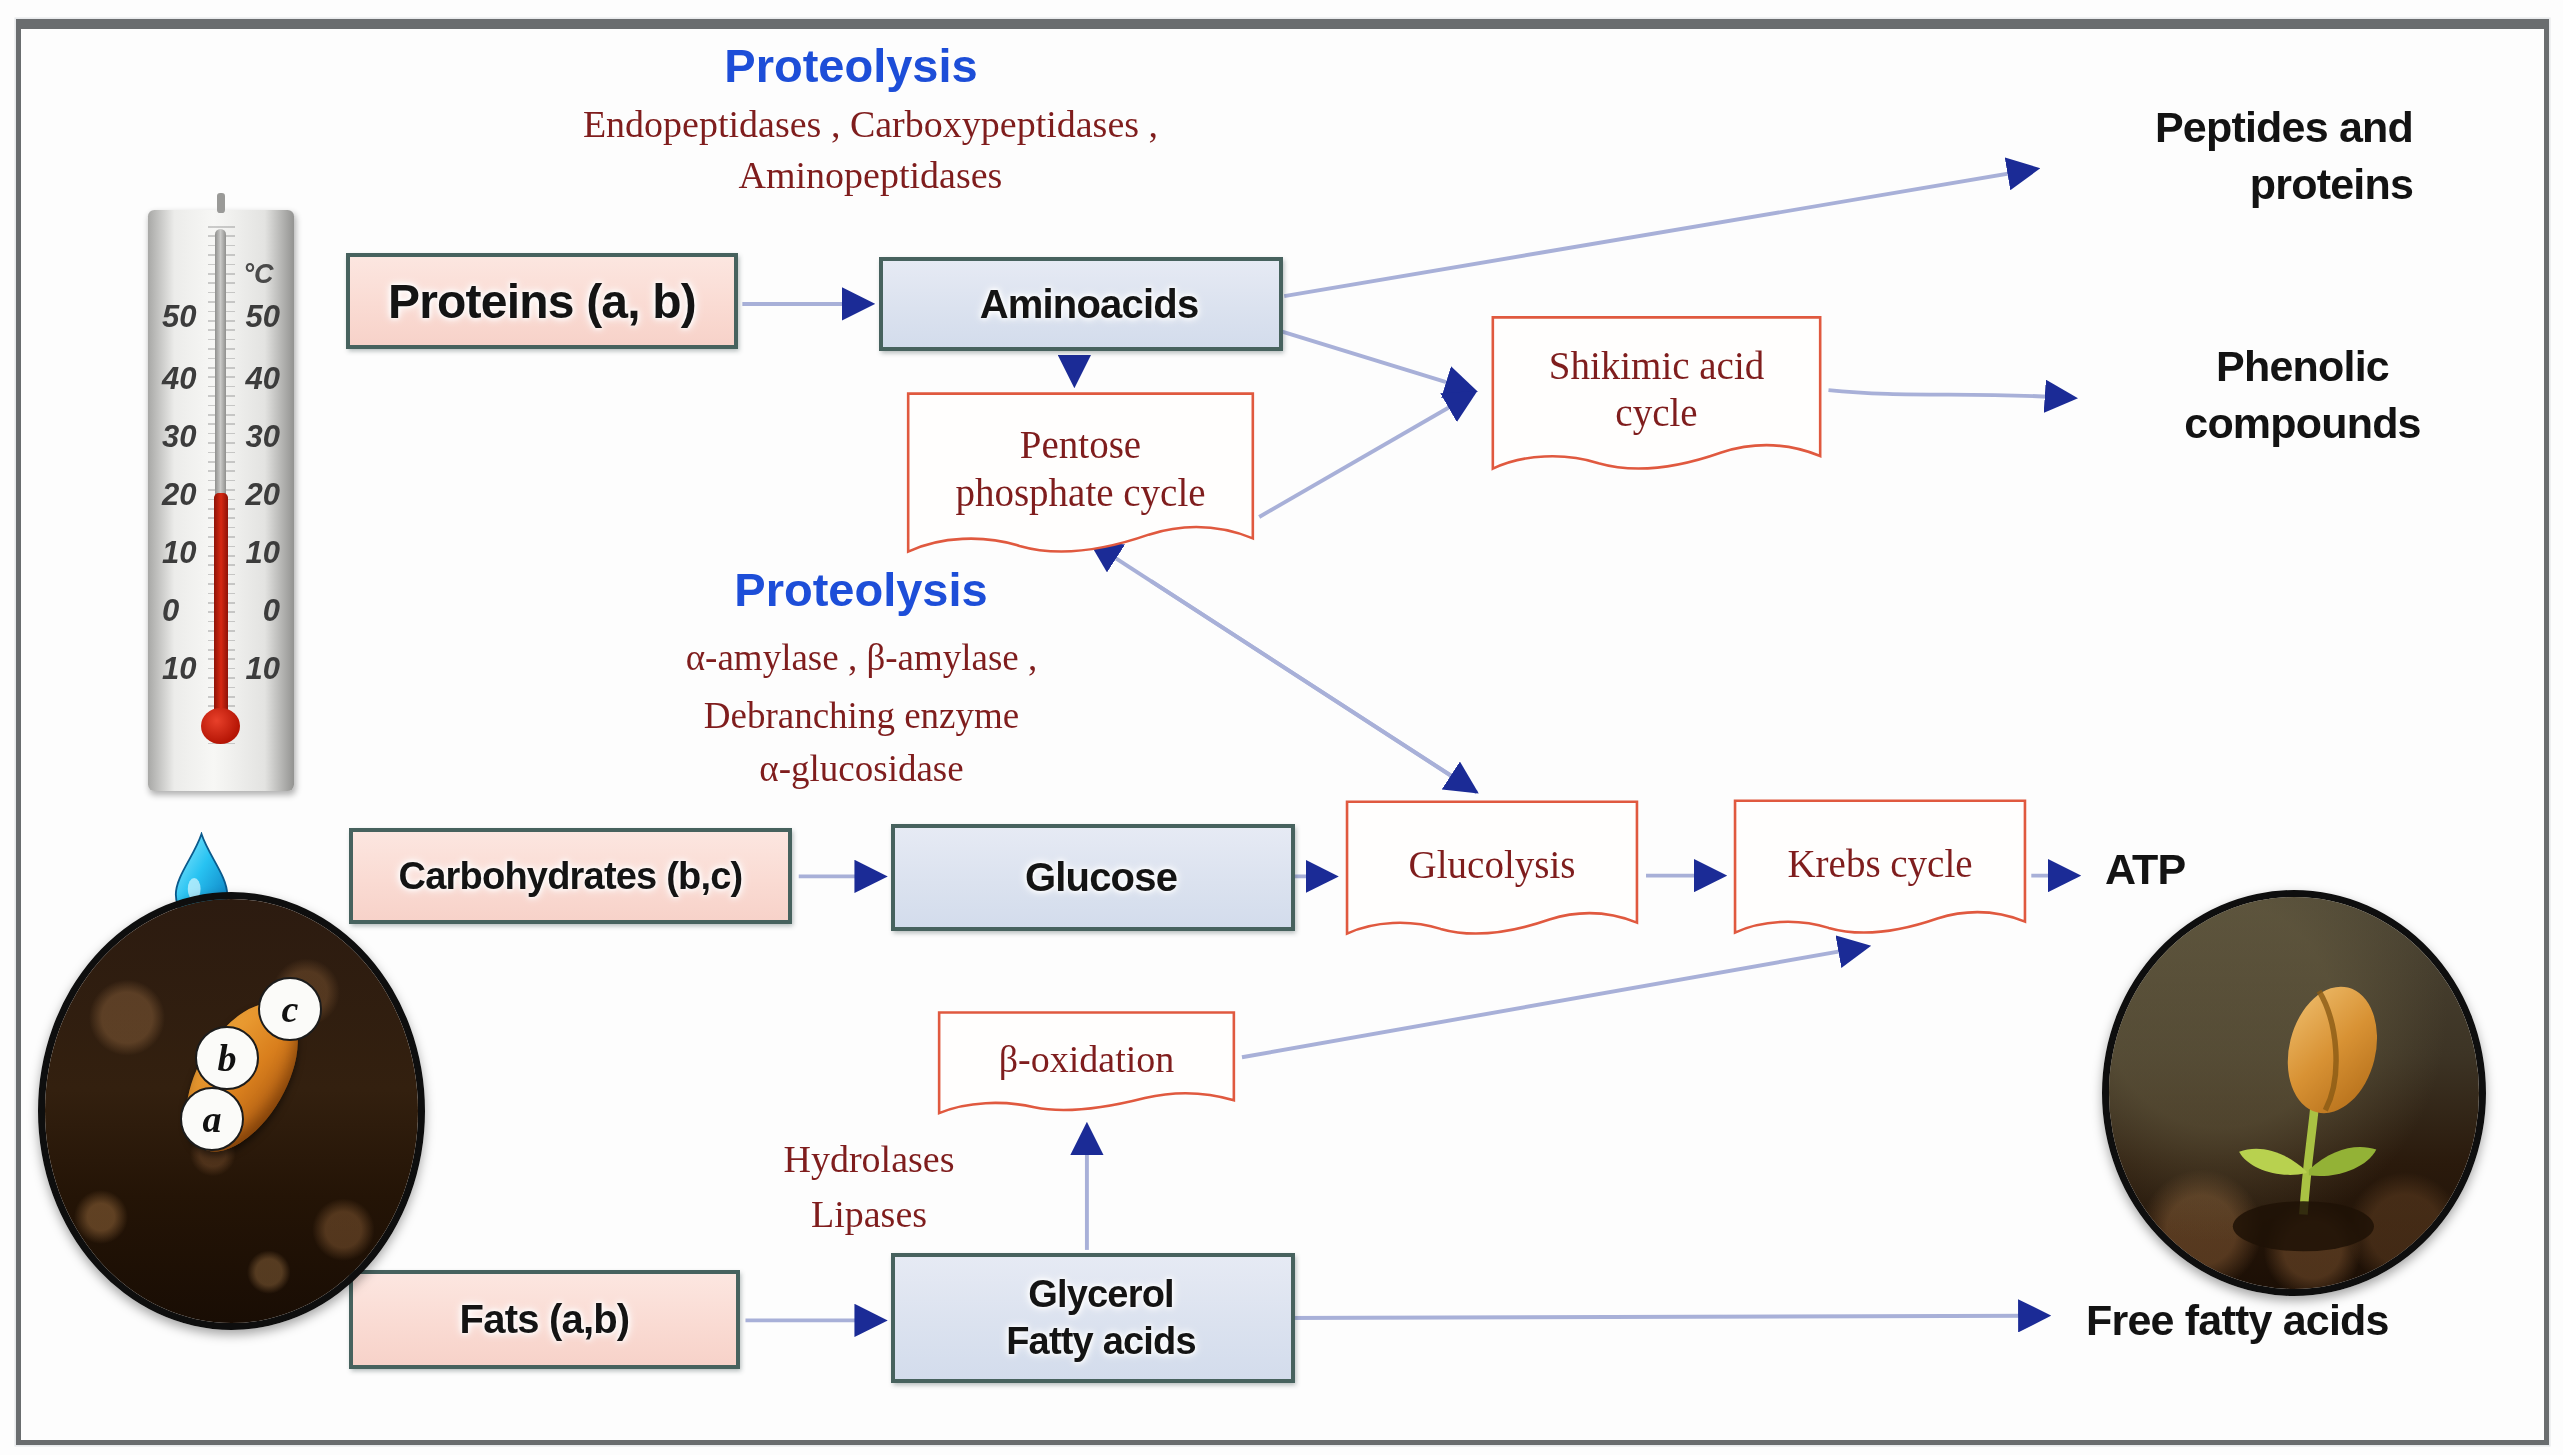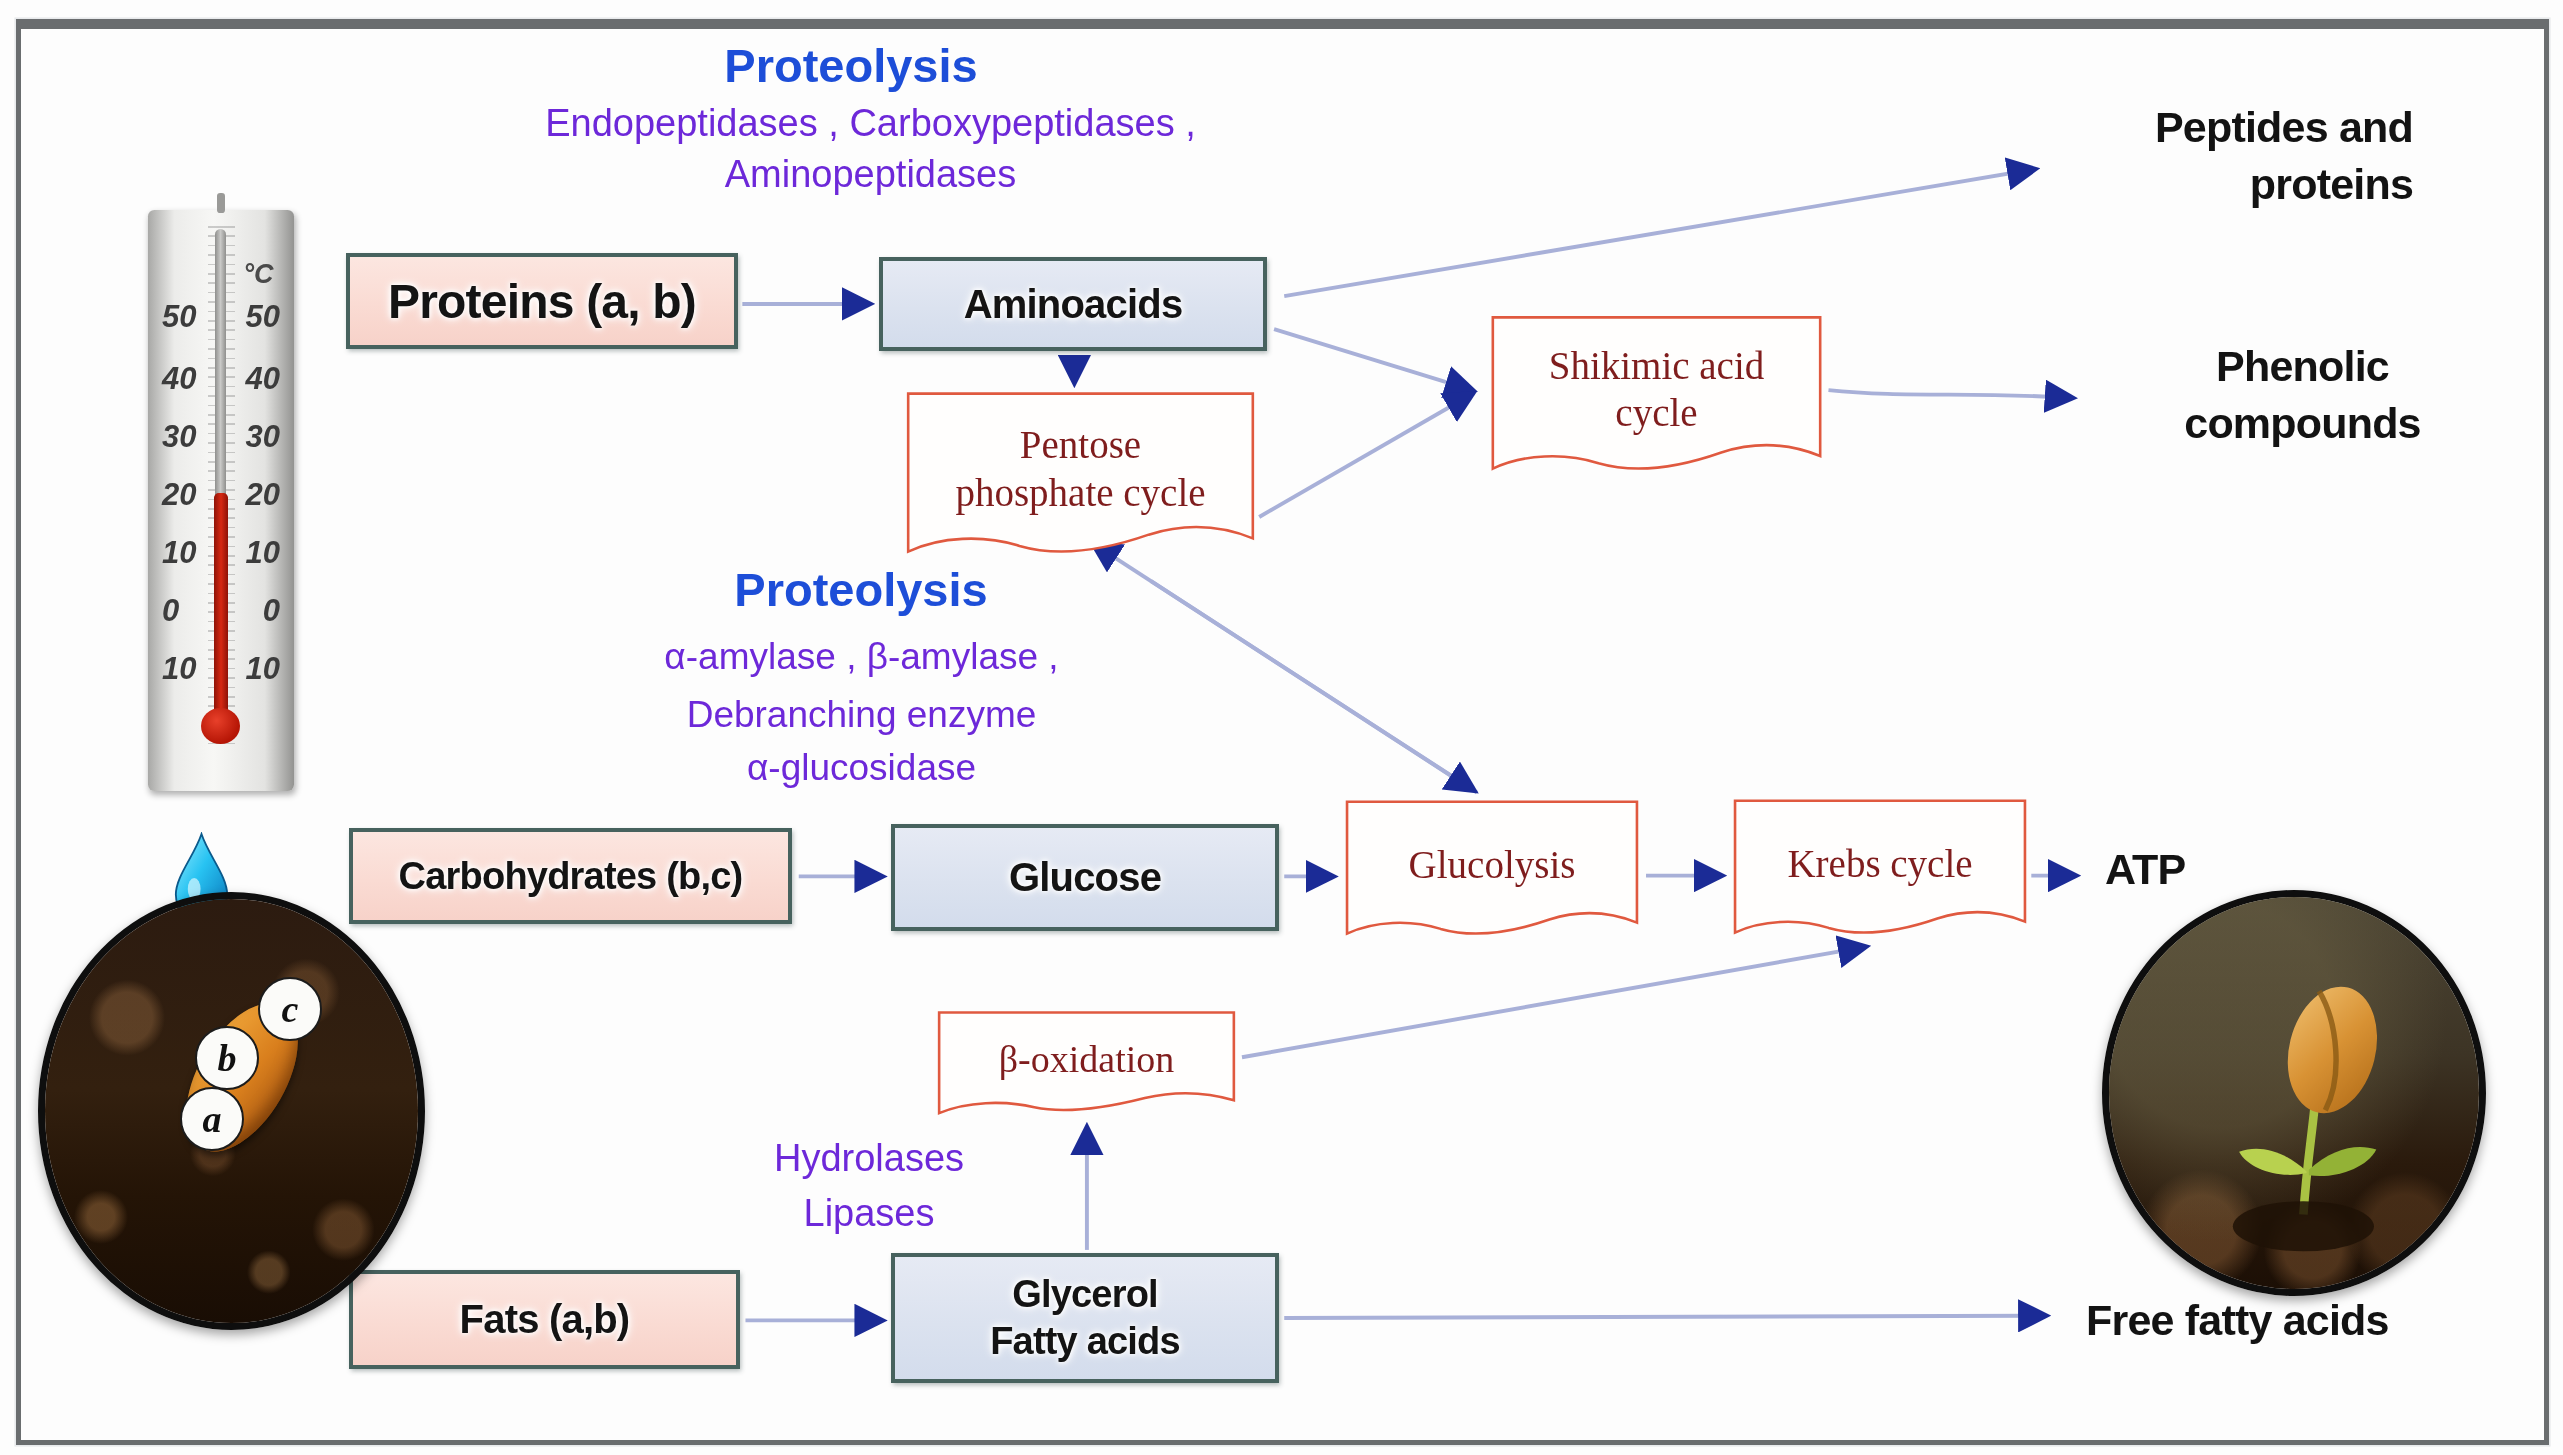--- a/index.html
+++ b/index.html
@@ -7,28 +7,28 @@
           font-family:"Liberation Sans", sans-serif;color:#141414;}
   .frame{position:absolute;left:15.7px;top:19px;right:14px;bottom:11px;
          border:5.5px solid #6a6d6f;border-top-width:10.2px;background:transparent;
          box-shadow:0 0 0 1.6px #e8eaec;}
   .abs{position:absolute;}
   .box{position:absolute;border:4.7px solid #47625e;box-shadow:2.3px 3.1px 4.7px rgba(40,60,60,.35);
        display:flex;align-items:center;justify-content:center;text-align:center;
        font-weight:bold;letter-spacing:-0.8px;
        text-shadow:0 0 4.7px #fff,0 0 7.8px #fff,0 0 11px #fff;}
   .box.pink{background:linear-gradient(180deg,#fce6e0 0%,#fadbd3 55%,#f7d2c9 100%);}
-  .box.blue{background:linear-gradient(180deg,#e6eaf4 0%,#dbe2ef 55%,#d3dcec 100%);}
+  .box.blue{background:linear-gradient(180deg,#e6eaf4 0%,#dbe2ef 55%,#d3dcec 100%);padding-left:16px;}
   .doc{position:absolute;}
   .doc svg{position:absolute;left:0;top:0;width:100%;height:100%;}
   .doc-label{position:absolute;left:0;right:0;top:8%;bottom:22%;
              display:flex;flex-direction:column;align-items:center;justify-content:center;
              font-family:"Liberation Serif", serif;font-size:39px;line-height:1.22;color:#7f1d1d;}
   .title{font-size:47px;font-weight:bold;letter-spacing:0px;color:#1d4ed8;text-align:center;}
-  .serifline{font-family:Liberation Sans, sans-serif;color:#6d28d9;text-align:center;}
+  .serifline{font-family:Liberation Serif, serif;color:#7f1d1d;text-align:center;}
   .biglabel{font-weight:bold;font-size:43px;line-height:1.33;text-align:center;color:#131313;letter-spacing:-0.8px;}
   
   .thermo{position:absolute;left:148px;top:210px;width:146px;height:581px;
           background:linear-gradient(90deg,#a8a8a6 0%,#ececea 18%,#f7f7f5 45%,#e3e3e1 80%,#939391 100%);
           border-radius:6.3px;box-shadow:1.6px 3.1px 6.3px rgba(0,0,0,.3);}
   .thermo-hanger{position:absolute;left:69px;top:-17px;width:7.8px;height:20.4px;background:#9a9a98;border-radius:3.1px;}
   .thermo-tube-bg{position:absolute;left:60px;top:15.7px;width:27px;bottom:47px;
           background:repeating-linear-gradient(180deg,rgba(120,120,120,.35) 0 1.6px,transparent 1.6px 9.4px);}
   .thermo-tube{position:absolute;left:67px;top:19px;width:11px;height:274px;background:linear-gradient(90deg,#8f8f8d,#c9c9c7,#8f8f8d);border-radius:5.5px;}
   .thermo-mercury{position:absolute;left:66px;top:283px;width:14px;height:235px;background:linear-gradient(90deg,#8e1206,#d62812,#8e1206);border-radius:4.7px;}

